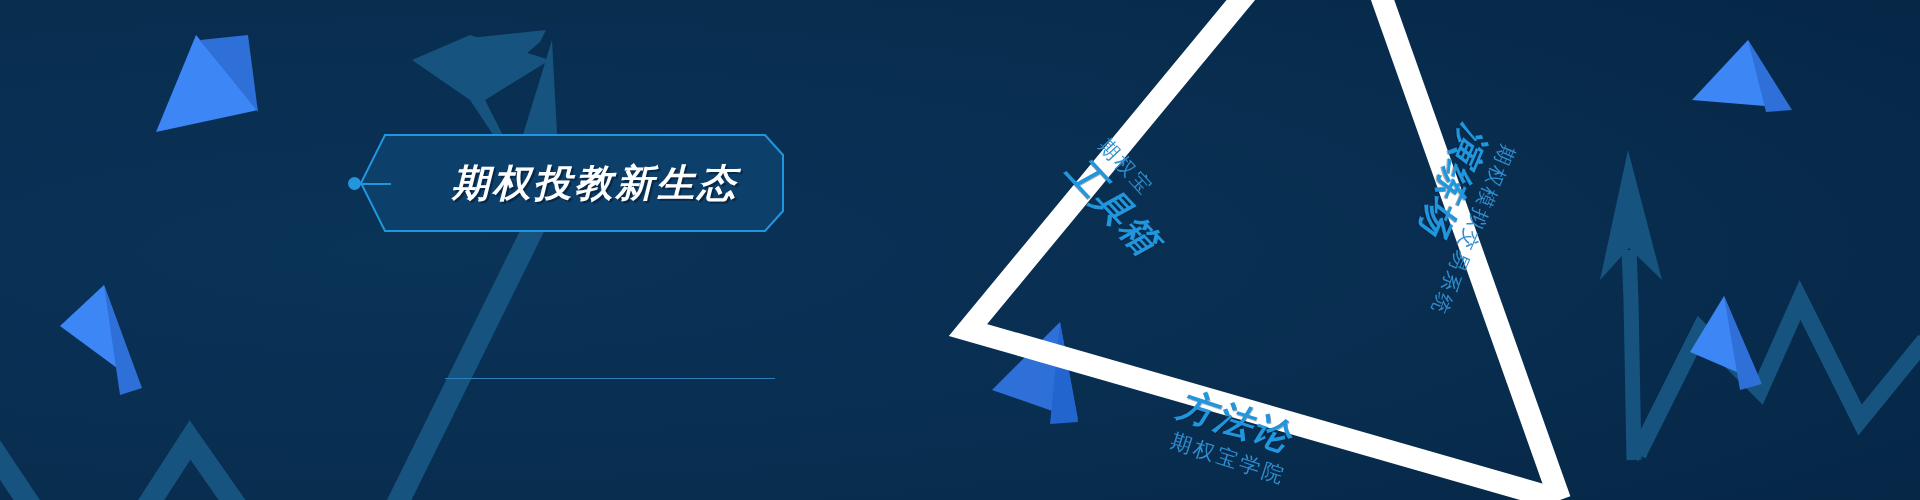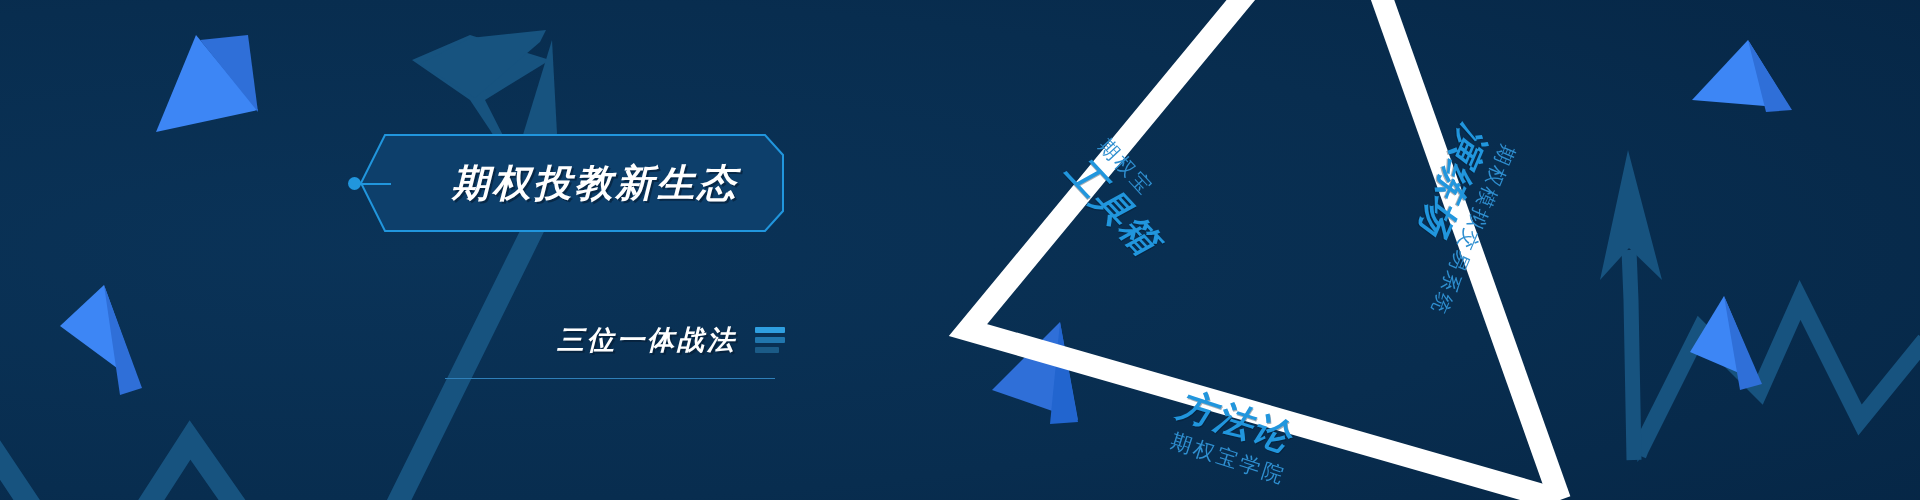--- a/index.html
+++ b/index.html
@@ -121,24 +121,16 @@
   <div id="title-block">
     <svg id="title-badge" viewBox="0 0 430 100" width="430" height="100" preserveAspectRatio="none">
       <polygon points="30,2 410,2 428,22 428,78 410,98 30,98 6,50" fill="#0d3f6b" stroke="#2196dd" stroke-width="2"></polygon>
     </svg>
     <div id="title-dot"></div>
     <div id="title-stem"></div>
     <div id="title-text">期权投教新生态</div>
   </div>
 
   <div id="subtitle-block">
-    <div id="subtitle-row">
-      <span id="subtitle-text">三位一体战法</span>
-      <span id="subtitle-icon">
-        <i></i>
-        <i></i>
-        <i></i>
-      </span>
-    </div>
     <div id="subtitle-rule"></div>
   </div>
 
 </div>
 
 </body></html>

